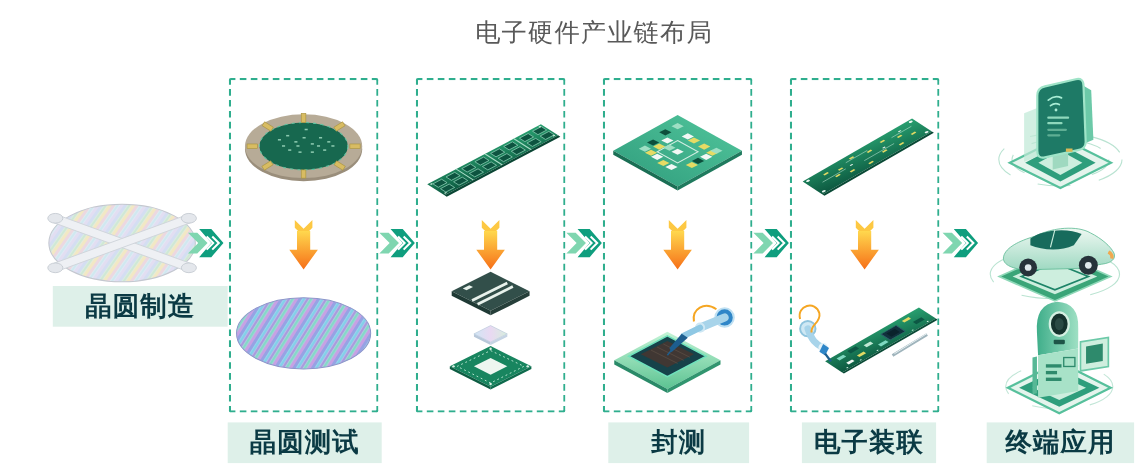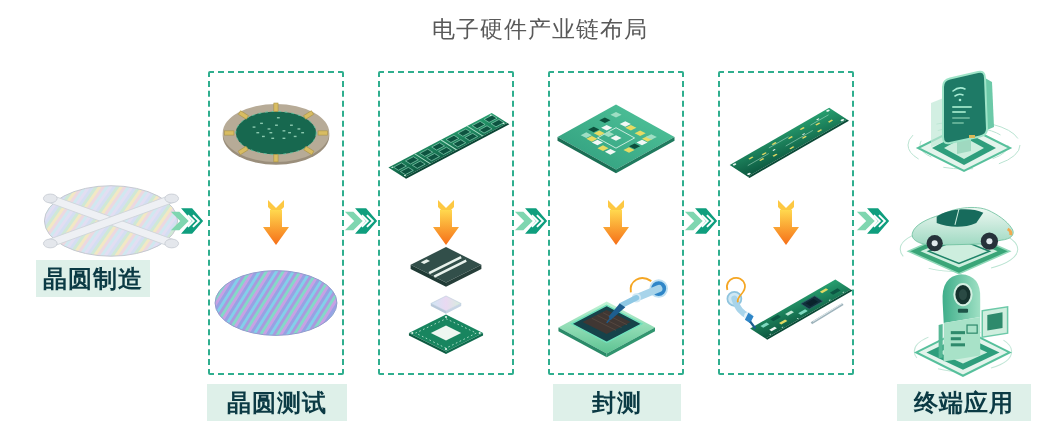--- a/index.html
+++ b/index.html
@@ -4,21 +4,21 @@
 <style>
   html,body{margin:0;padding:0;background:#fff;}
   .canvas{position:relative;width:1044px;height:433px;background:#ffffff;overflow:hidden;
           font-family:"Liberation Sans","DejaVu Sans",sans-serif;}
   .title{position:absolute;top:14px;left:36px;right:0;text-align:center;
          font-size:23px;color:#595959;letter-spacing:1px;}
   .pbox{position:absolute;top:71px;width:136px;height:304px;border:2px dashed #2fae8e;
         box-sizing:border-box;border-radius:2px;background:#fff;}
   .stage-label{position:absolute;background:#def0e9;color:#0b3a44;font-weight:bold;
         font-size:24px;text-align:center;line-height:37px;height:37px;letter-spacing:1px;}
-  .lbl-fab{left:36px;top:260px;width:114px;}
+  .lbl-fab{left:48px;top:260px;width:159px;}
   .lbl-row{top:384px;}
   .lbl-wt{left:207px;width:140px;}
   .lbl-pk{left:397px;width:94px;}
   .lbl-ft{left:553px;width:128px;text-align:center;}
   .lbl-ea{left:729px;width:122px;}
   .lbl-app{left:897px;width:134px;}
   .flow-arrow{position:absolute;width:34px;height:30px;}
   .fa1{left:170px;top:206px;} .fa2{left:344px;top:206px;} .fa3{left:514px;top:206px;}
   .fa4{left:684px;top:206px;} .fa5{left:856px;top:206px;}
   .ill{position:absolute;}
@@ -332,20 +332,21 @@
       <path d="M140,56 L104,78" stroke="#9fb4bc" stroke-width="3"></path>
       <path d="M140,55 L106,76" stroke="#e8f0f2" stroke-width="1"></path>
       <circle cx="16" cy="50" r="8" fill="#cfe8f4" stroke="#8fc4de" stroke-width="2"></circle>
       <path d="M16,50 C20,62 24,66 32,70" stroke="#a8d4ea" stroke-width="7" stroke-linecap="round" fill="none"></path>
       <circle cx="32" cy="70" r="5" fill="#e4f2f8"></circle>
       <polygon points="32,66 38,70 34,78 28,74" fill="#2f86c8"></polygon>
       <path d="M34,76 L40,84" stroke="#1d5e8f" stroke-width="2.5"></path>
       <path d="M8,40 C4,26 24,20 28,34 C30,44 18,46 20,54" stroke="#f5a623" stroke-width="2" fill="none"></path>
     </svg>
   </div>
+  <div class="stage-label lbl-row lbl-ea">电子装联</div>
 
   <svg class="flow-arrow fa5">
       <use href="#flow-chevron"></use>
     </svg>
 
   <svg class="ill" style="left:893px;top:64px;width:142px;height:112px" viewBox="0 0 142 110">
     <g stroke="#a8dcc6" fill="none" opacity=".8">
       <ellipse cx="71" cy="80" rx="56" ry="24" stroke-dasharray="30 26"></ellipse>
       <ellipse cx="71" cy="80" rx="44" ry="18" stroke-dasharray="22 20"></ellipse>
     </g>

